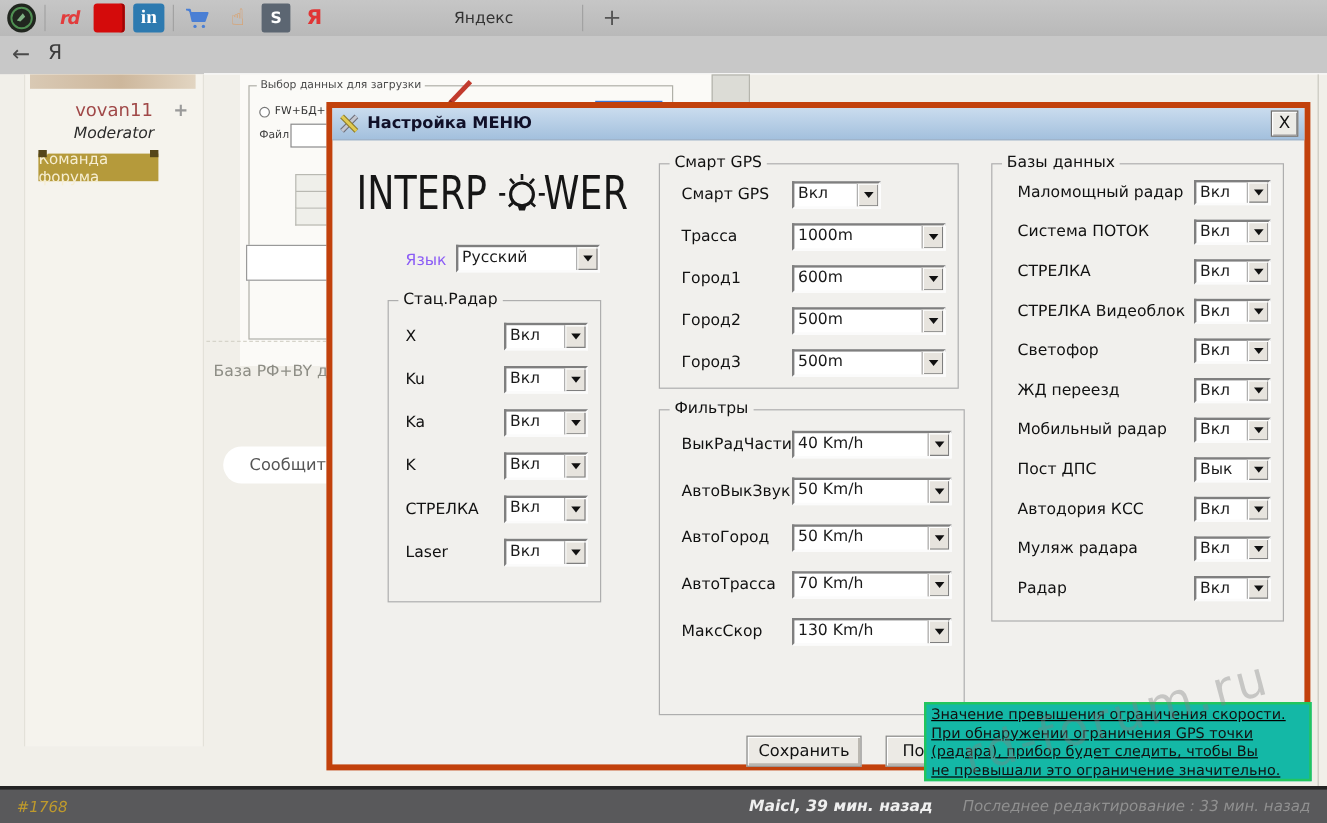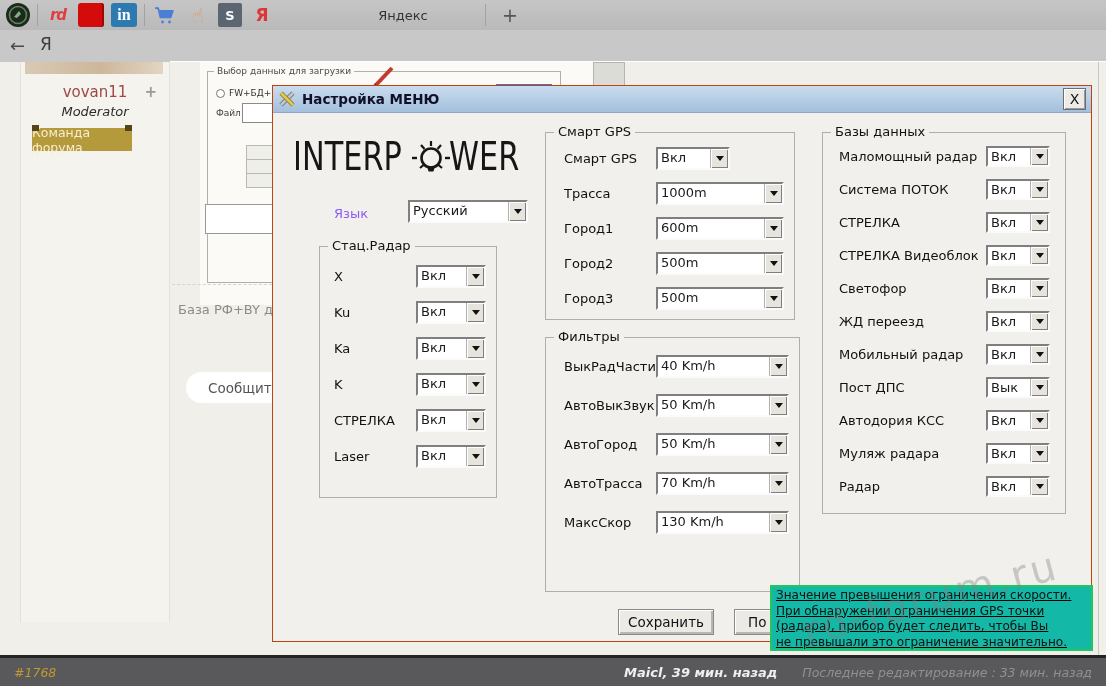--- a/index.html
+++ b/index.html
@@ -71,35 +71,35 @@
     font-size:8.5px;color:#444;display:flex;align-items:center;justify-content:center;}
   .bg-table-row:first-child{border-top:1px solid #b9b9b2;}
   .bg-box{position:absolute;left:5px;top:142px;width:72px;height:28px;background:#fff;border:1px solid #999;}
   .bg-blue{position:absolute;left:288px;top:12px;width:56px;height:14px;background:#3b77d8;}
   .bg-gray{position:absolute;left:393px;top:0px;width:30px;height:22px;background:#dcdcd6;border:1px solid #b5b5ad;}
   .bg-pencil{position:absolute;left:168px;top:0px;}
   .edge-line{position:absolute;left:1098px;top:0;width:1px;height:593px;background:#c9c7bf;}
 
   
   .dialog{position:absolute;left:272px;top:23px;width:820px;height:557px;background:#f1f0ed;
-    border:1px solid #c2410c;box-sizing:border-box;z-index:10;}
+    border:5px solid #c2410c;box-sizing:border-box;z-index:10;}
   .titlebar{position:absolute;left:0;top:0;width:100%;height:27px;
     background:linear-gradient(#cadcee,#a3c0dd);display:flex;align-items:center;
     padding:0 5px;box-sizing:border-box;gap:6px;border-bottom:1px solid #8fa8c4;}
   .titlebar .ttl{font-size:13.5px;font-weight:bold;color:#101028;flex:1;}
   .closebtn{width:21px;height:20px;background:#ecebe6;border:1px solid #6e6e6e;
     box-shadow:inset 1px 1px 0 #fff, inset -1px -1px 0 #9a9a9a;
     display:flex;align-items:center;justify-content:center;font-size:14px;color:#111;}
 
   .logo{position:absolute;left:20px;top:49px;display:flex;align-items:center;color:#161616;}
   .logo span{font-size:33px;letter-spacing:0px;transform:scale(.92,1.18);transform-origin:left center;}
   .logo svg{margin:0 -2px 0 0;}
 
   .lang-label{position:absolute;left:61px;top:120px;font-size:13px;color:#8b5cf6;}
-  .lang-combo{position:absolute;left:103px;top:114px;width:120px;margin-left:32px;}
+  .lang-combo{position:absolute;left:103px;top:114px;width:120px;}
 
   .group{position:absolute;border:1px solid #aeaeae;box-sizing:border-box;}
   .gtitle{position:absolute;top:-9px;left:8px;background:#f1f0ed;padding:0 4px;font-size:13px;color:#111;}
   .rows{display:flex;flex-direction:column;box-sizing:border-box;}
   .frow{display:flex;align-items:center;}
   .flabel{font-size:13px;color:#111;white-space:nowrap;flex:0 0 auto;}
 
   .combo{display:flex;height:23px;background:#fff;box-sizing:border-box;
     border-top:2px solid #7f7f7f;border-left:2px solid #7f7f7f;
     border-bottom:2px solid #fbfbfb;border-right:2px solid #fbfbfb;}
@@ -121,21 +121,21 @@
   #grp-gps .flabel{width:92px;}
   #grp-gps .combo{width:132px;}
   #grp-gps .combo.narrow{width:74px;}
 
   #grp-filters{left:272px;top:251px;width:255px;height:255px;}
   #grp-filters .rows{padding:17px 10px 0 18px;gap:16px;}
   #grp-filters .flabel{width:92px;}
   #grp-filters .combo{width:133px;}
 
   #grp-db{left:549px;top:46px;width:244px;height:382px;}
-  #grp-db .rows{padding:13px 10px 0 16px;gap:12px;}
+  #grp-db .rows{padding:13px 10px 0 16px;gap:12px;align-items:flex-end;}
   #grp-db .flabel{width:147px;}
   #grp-db .combo{width:64px;height:21px;}
 
   .btn{position:absolute;background:#eceae5;border:1px solid #8a8a8a;
     box-shadow:inset 1px 1px 0 #fff, inset -2px -2px 0 #bab7b0;
     font-size:13.5px;color:#111;display:flex;align-items:center;justify-content:center;
     box-sizing:border-box;height:26px;}
   #btn-save{left:345px;top:523px;width:96px;}
   #btn-def{left:461px;top:523px;width:112px;justify-content:flex-start;padding-left:13px;}
 

